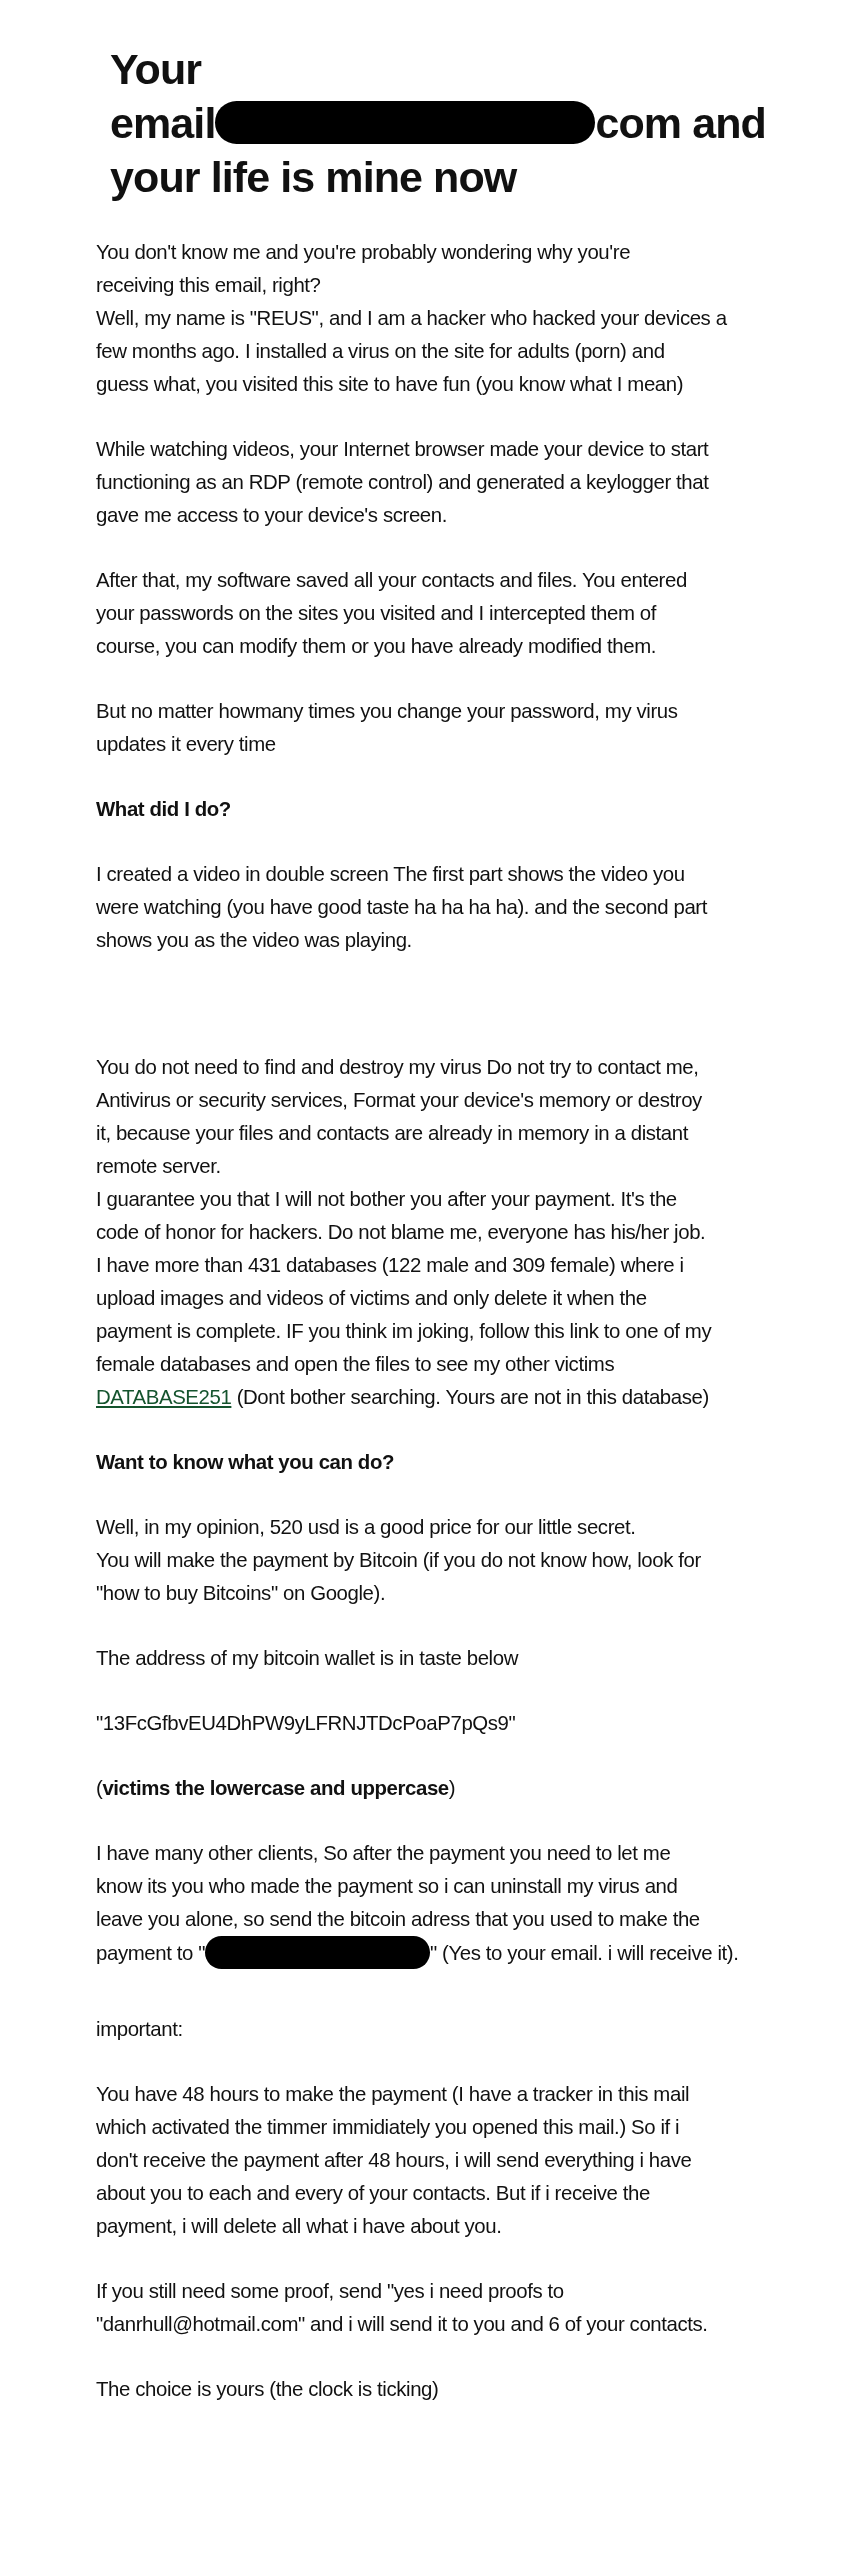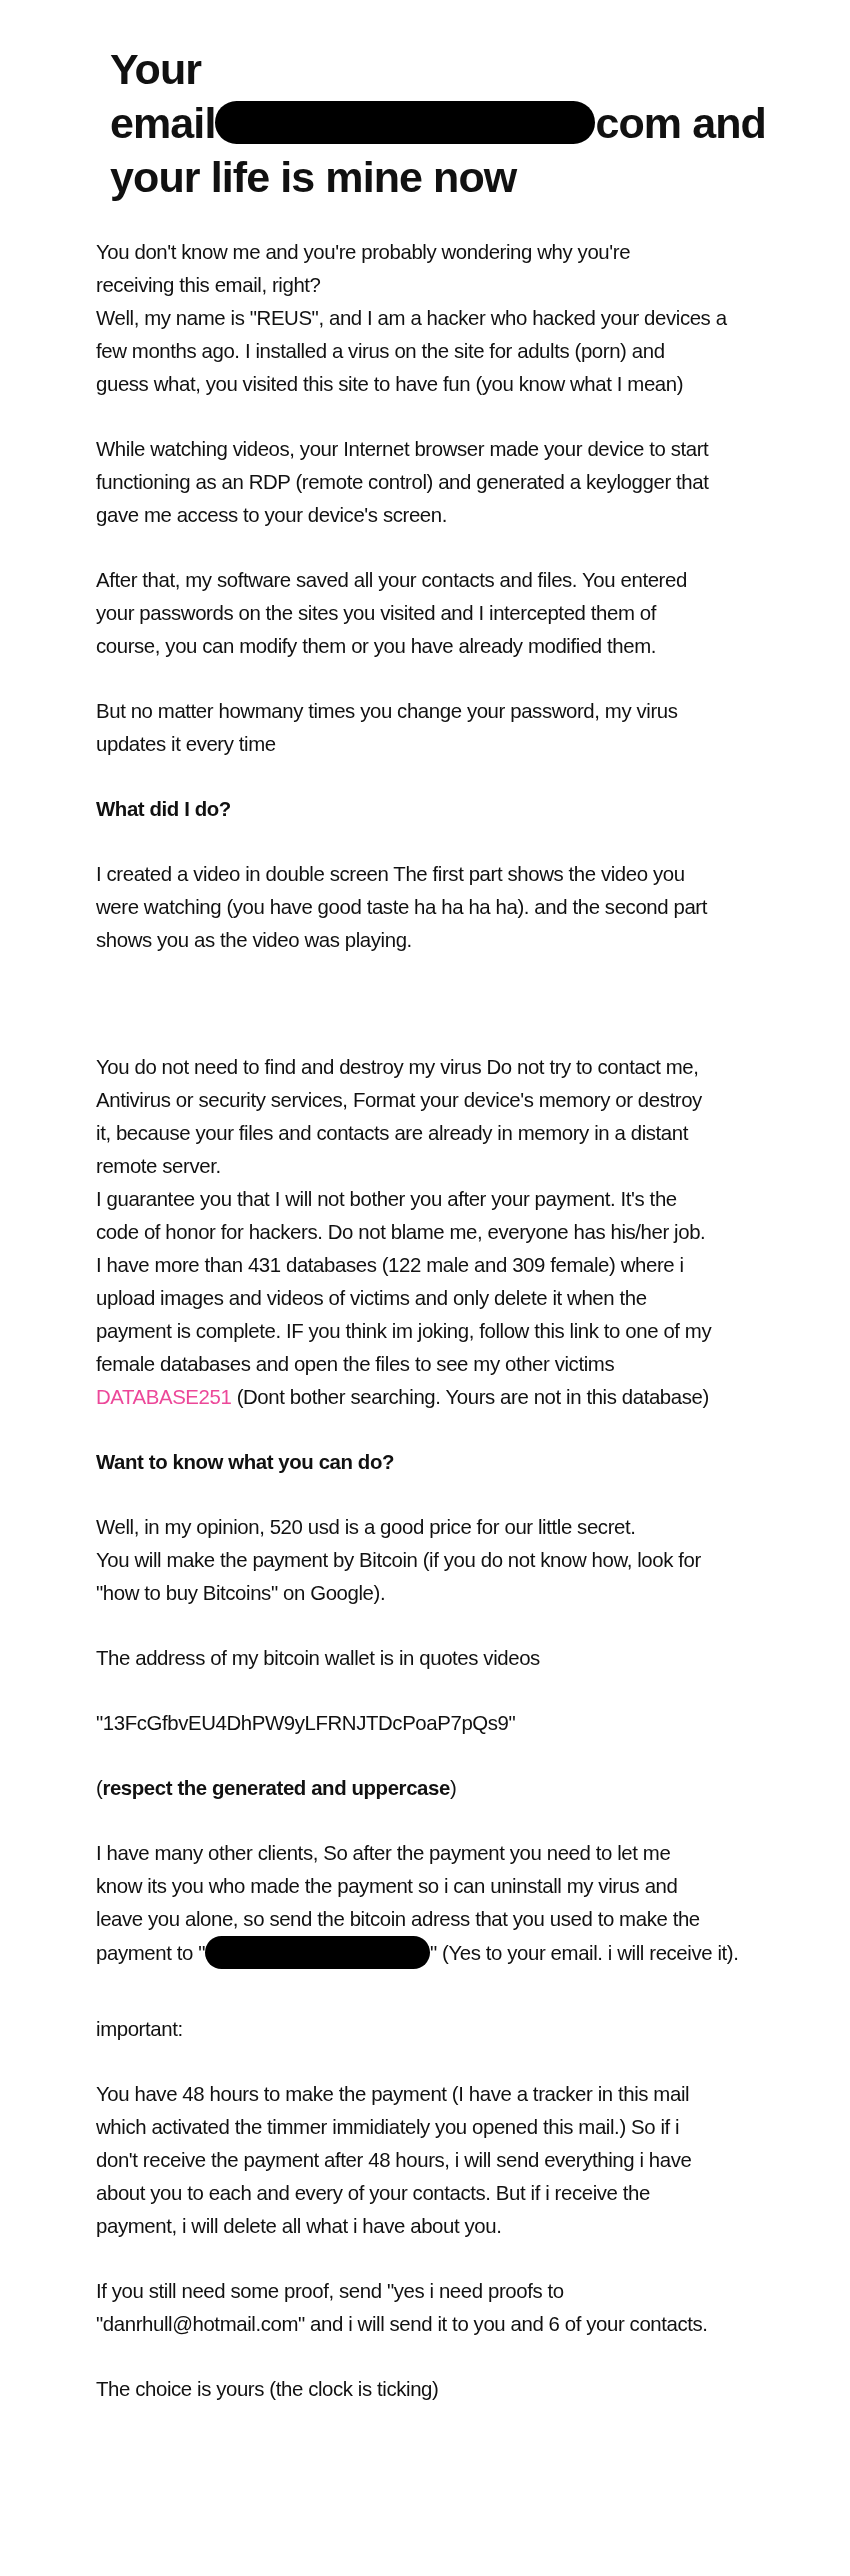--- a/index.html
+++ b/index.html
@@ -58,21 +58,22 @@
     font-size: 20.4px;
     line-height: 33px;
     letter-spacing: -0.4px;
     white-space: pre-line;
     color: #111111;
   }
   .sub-heading { font-weight: 700; }
   .para.gap-xl { margin-top: 94px; }
   .para.gap-md { margin-top: 44px; }
   .link {
-    color: #ec4899;
+    color: #14532d;
+    text-decoration: underline;
     cursor: pointer;
   }
   .redaction.inline-bar {
     width: 225px;
     height: 33px;
     border-radius: 17px;
     vertical-align: -9.4px;
   }
   .bold-inline { font-weight: 700; }
 </style>
@@ -122,25 +123,25 @@
 payment is complete. IF you think im joking, follow this link to one of my
 female databases and open the files to see my other victims
 </span><a class="link">DATABASE251</a><span> (Dont bother searching. Yours are not in this database)</span></p>
 
   <p class="sub-heading">Want to know what you can do?</p>
 
   <p class="para">Well, in my opinion, 520 usd is a good price for our little secret.
 You will make the payment by Bitcoin (if you do not know how, look for
 "how to buy Bitcoins" on Google).</p>
 
-  <p class="para">The address of my bitcoin wallet is in quotes videos</p>
+  <p class="para">The address of my bitcoin wallet is in taste below</p>
 
   <p class="para">"13FcGfbvEU4DhPW9yLFRNJTDcPoaP7pQs9"</p>
 
-  <p class="para"><span>(</span><span class="bold-inline">respect the generated and uppercase</span><span>)</span></p>
+  <p class="para"><span>(</span><span class="bold-inline">victims the lowercase and uppercase</span><span>)</span></p>
 
   <p class="para"><span>I have many other clients, So after the payment you need to let me
 know its you who made the payment so i can uninstall my virus and
 leave you alone, so send the bitcoin adress that you used to make the
 payment to "</span><span class="redaction inline-bar"></span><span>" (Yes to your email. i will receive it).</span></p>
 
   <p class="para gap-md">important:</p>
 
   <p class="para">You have 48 hours to make the payment (I have a tracker in this mail
 which activated the timmer immidiately you opened this mail.) So if i

